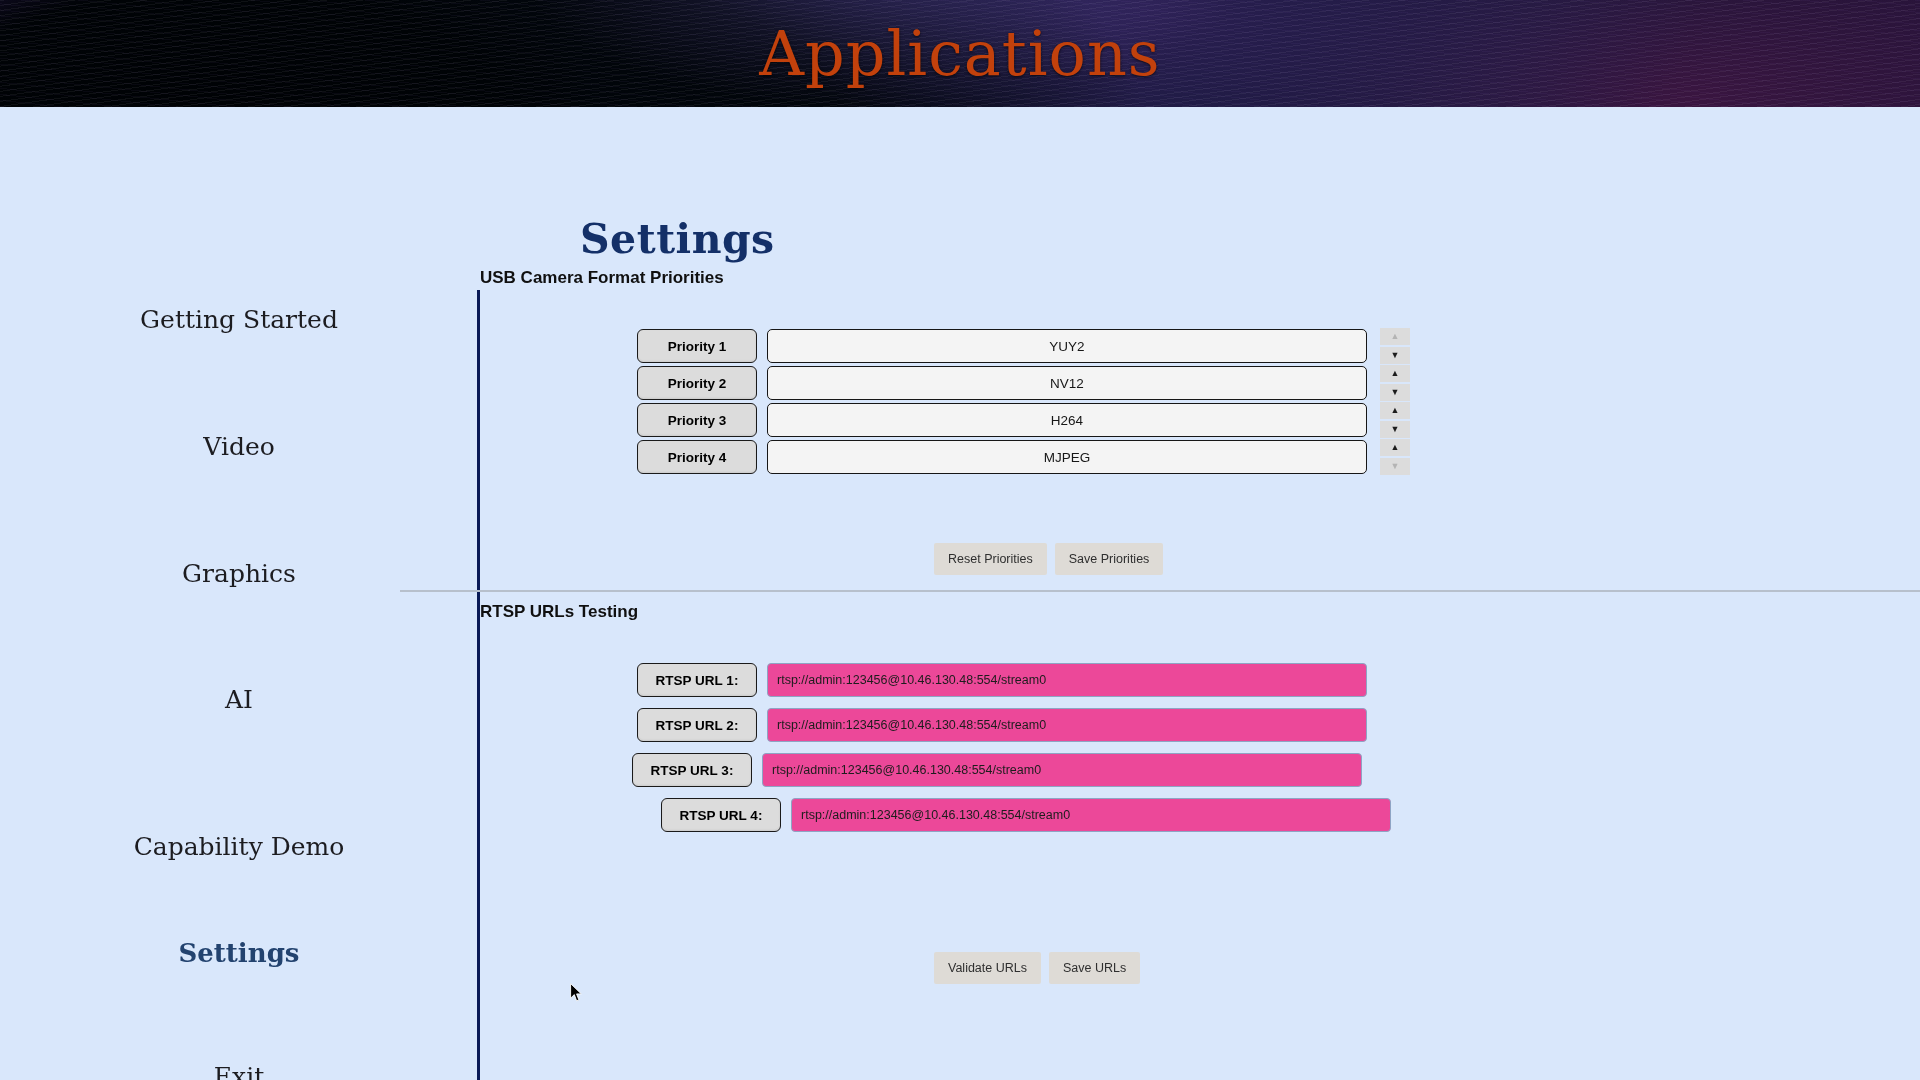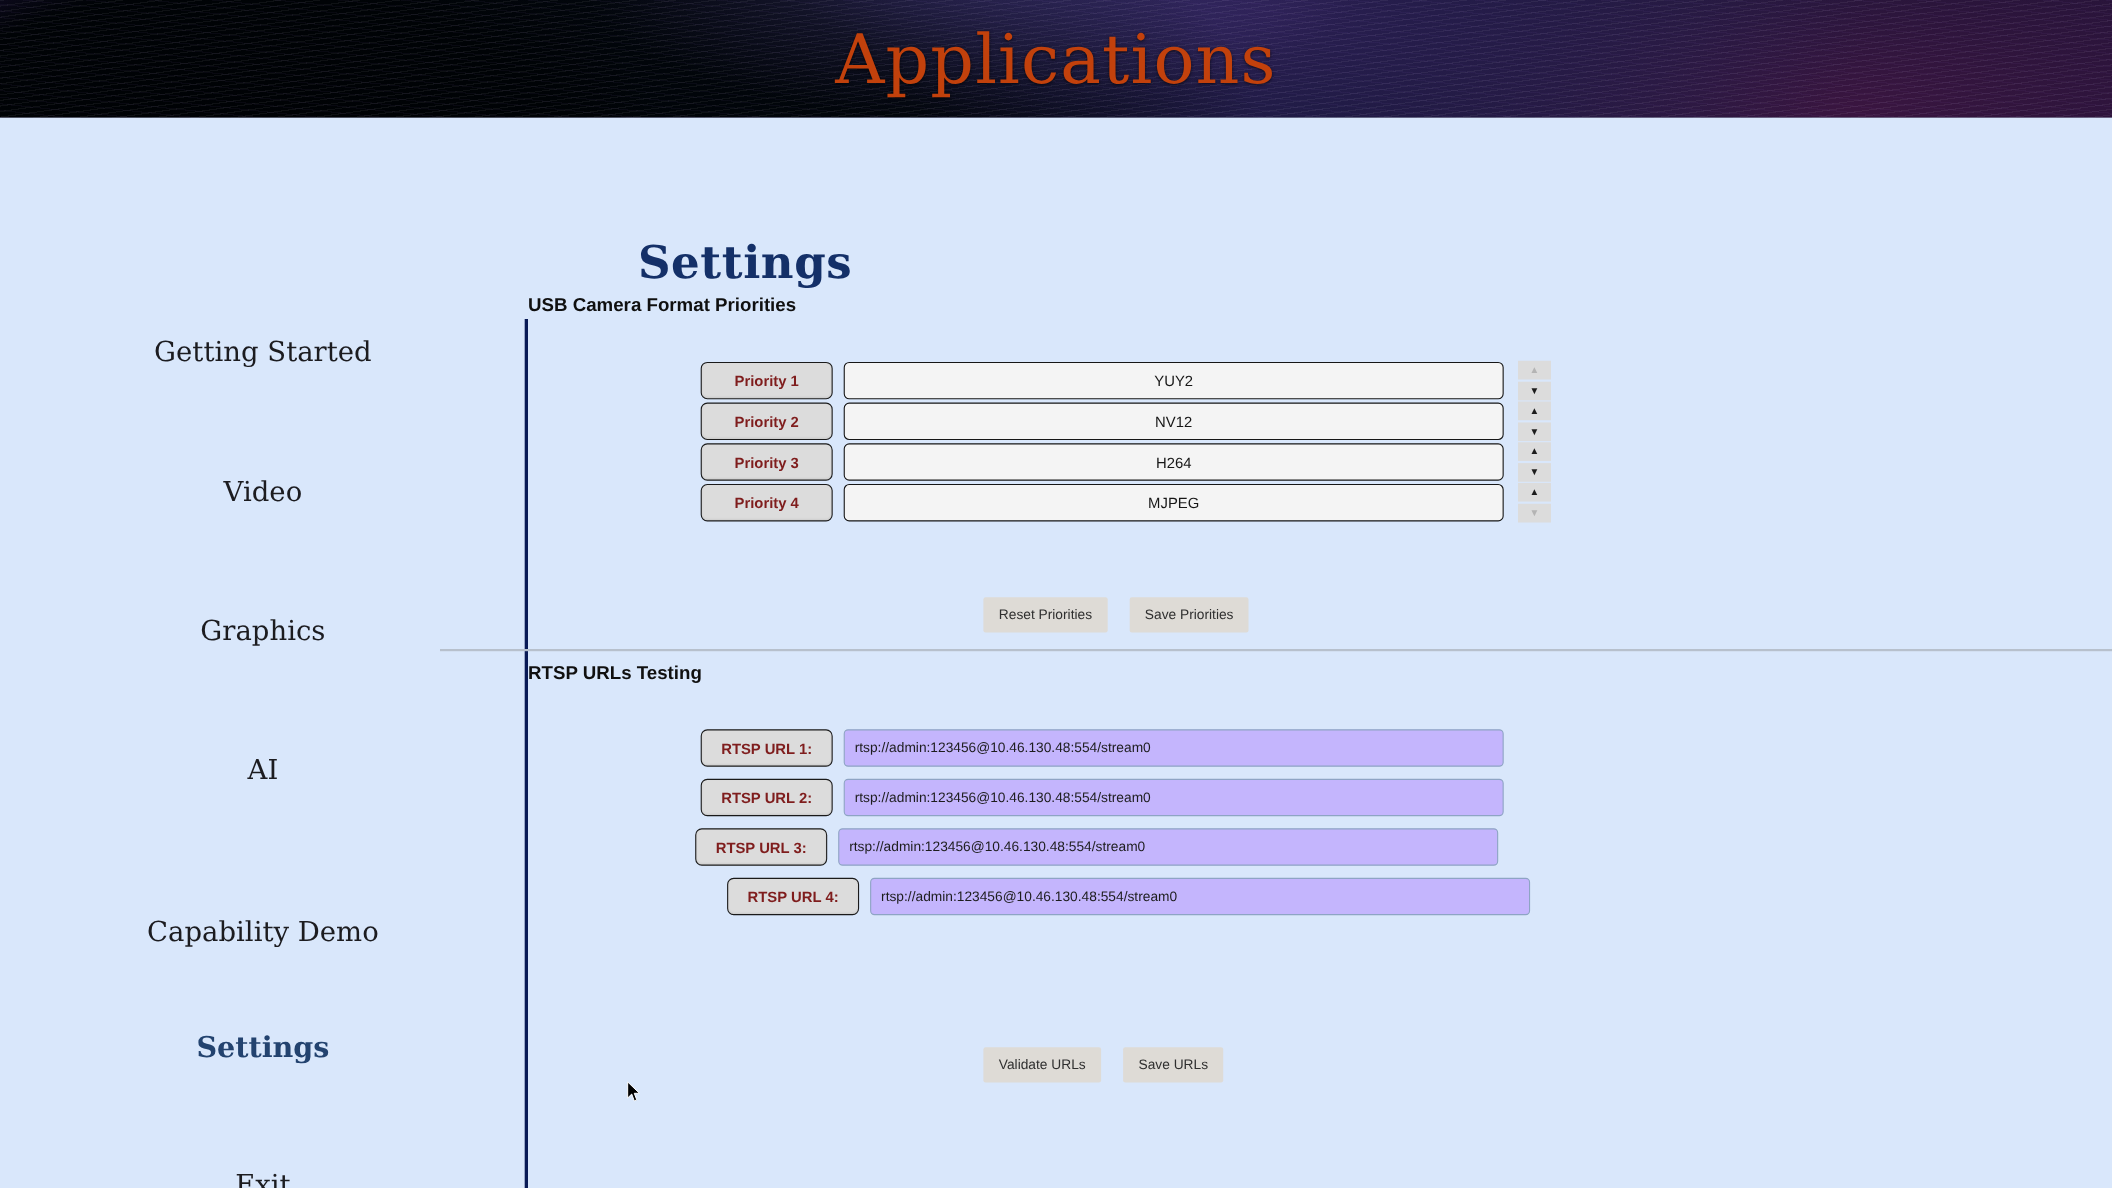--- a/index.html
+++ b/index.html
@@ -152,42 +152,42 @@
     width: 120px;
     height: 34px;
     background: #dcdcdc;
     border: 1.6px solid #1a1a1a;
     border-radius: 6px;
     display: flex;
     align-items: center;
     justify-content: center;
     font-size: 13.5px;
     font-weight: bold;
-    color: #7f1d1d;
+    color: #000000;
     cursor: pointer;
     box-shadow: inset 0 -1px 2px rgba(0,0,0,0.08);
   }
   .fmt-value {
     width: 600px;
     height: 34px;
     margin-left: 10px;
     background: #f4f4f4;
     border: 1.6px solid #161616;
     border-radius: 5px;
     display: flex;
     align-items: center;
     justify-content: center;
     font-size: 13.5px;
     color: #171717;
   }
   .url-value {
     width: 600px;
     height: 34px;
     margin-left: 10px;
-    background: #c4b5fd;
+    background: #ec4899;
     border: 1.4px solid #8ea4c4;
     border-radius: 4px;
     display: flex;
     align-items: center;
     padding-left: 9px;
     font-size: 12.5px;
     color: #1d1d1d;
     cursor: text;
     font-family: "Liberation Sans", sans-serif;
   }
@@ -210,21 +210,22 @@
     color: #1c1c1c;
     line-height: 1;
     cursor: pointer;
   }
   .arrow-btn.disabled { color: #b4b4b4; cursor: default; }
 
   
   .btn-row {
     position: absolute;
     display: flex;
-    gap: 20px;
+    gap: 8px;
+    margin-left: 40px;
   }
   .flat-btn {
     height: 32px;
     min-width: 82px;
     padding: 0 14px;
     background: #dedbd6;
     border: none;
     border-radius: 2px;
     font-family: "Liberation Sans", sans-serif;
     font-size: 12.5px;

